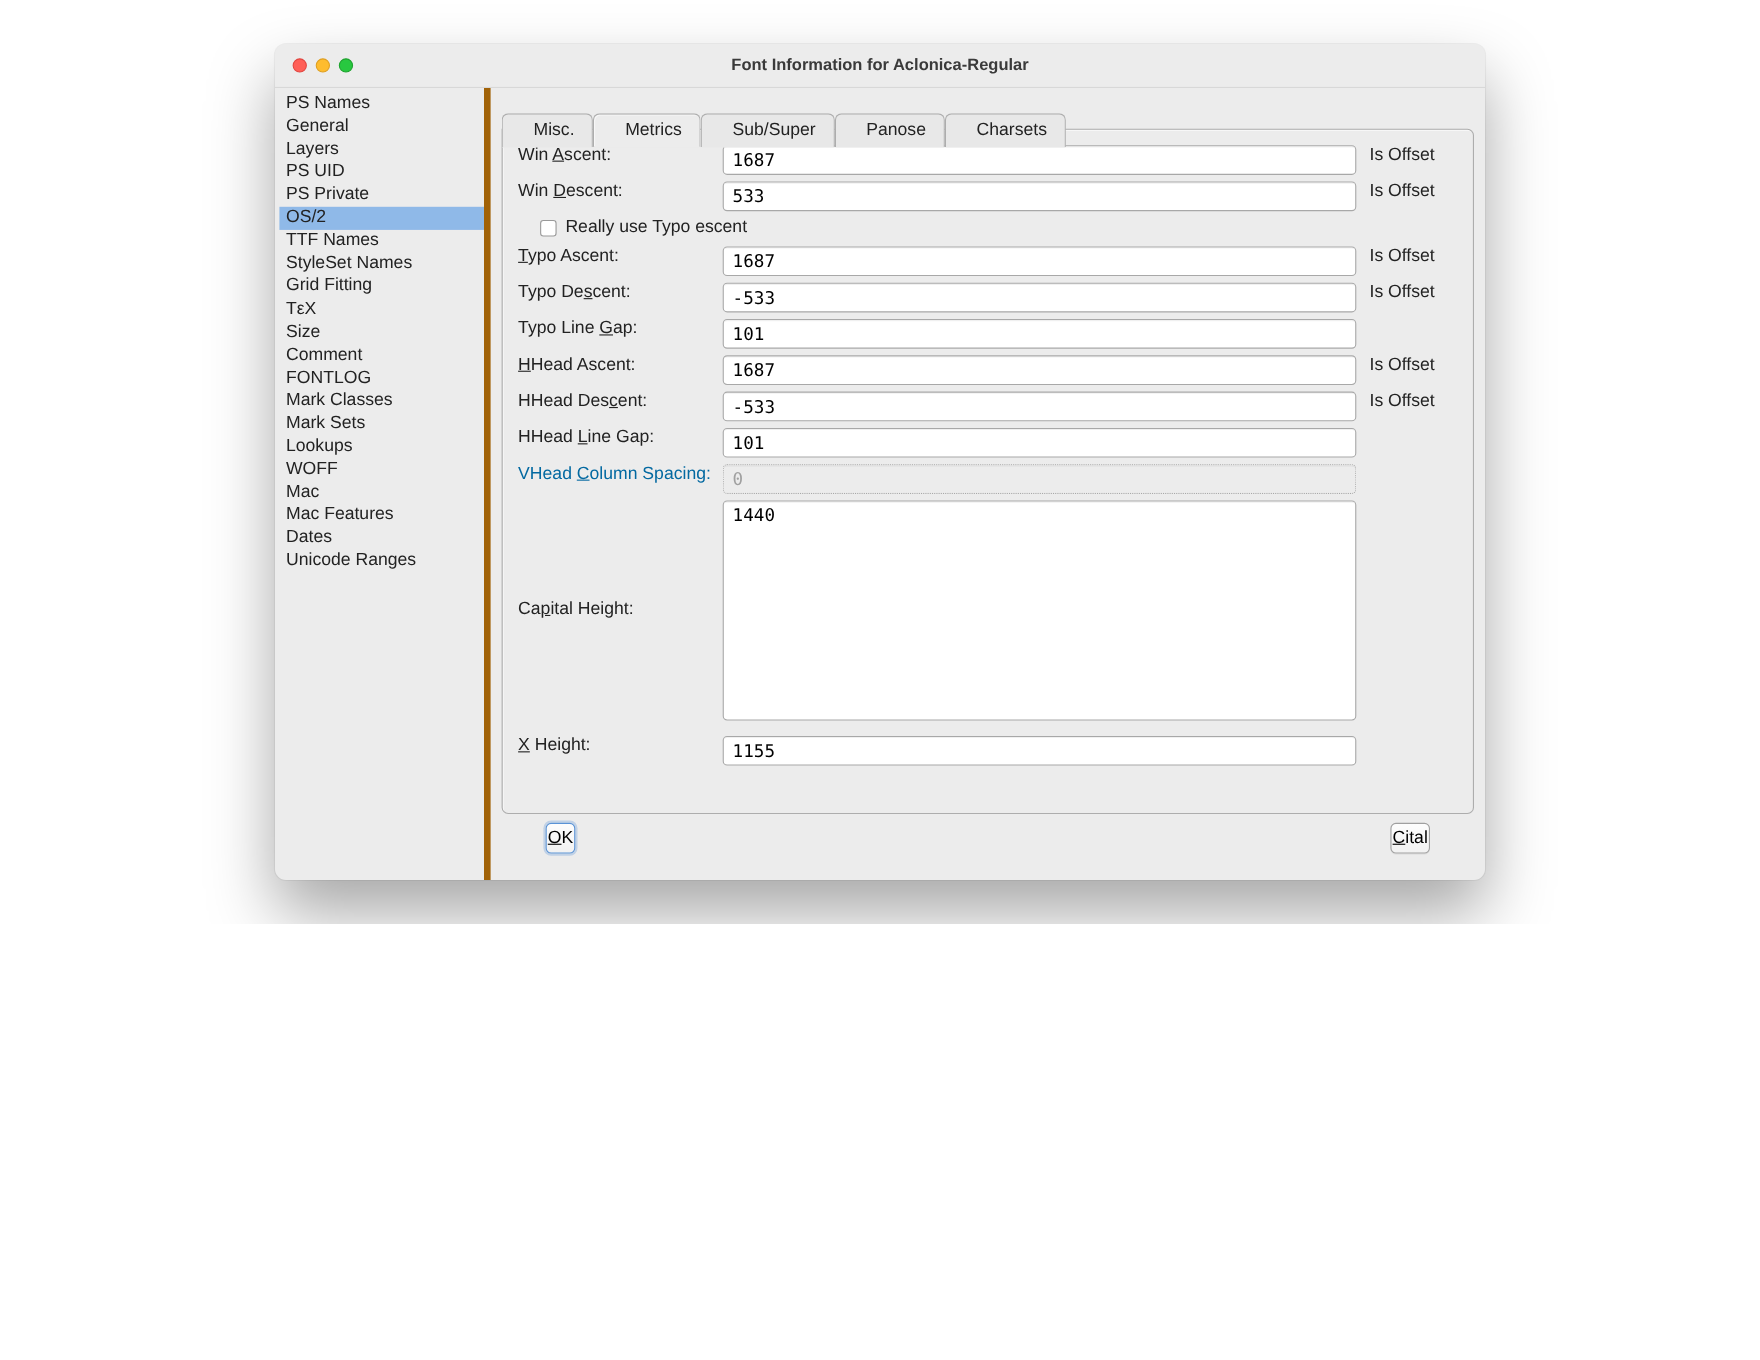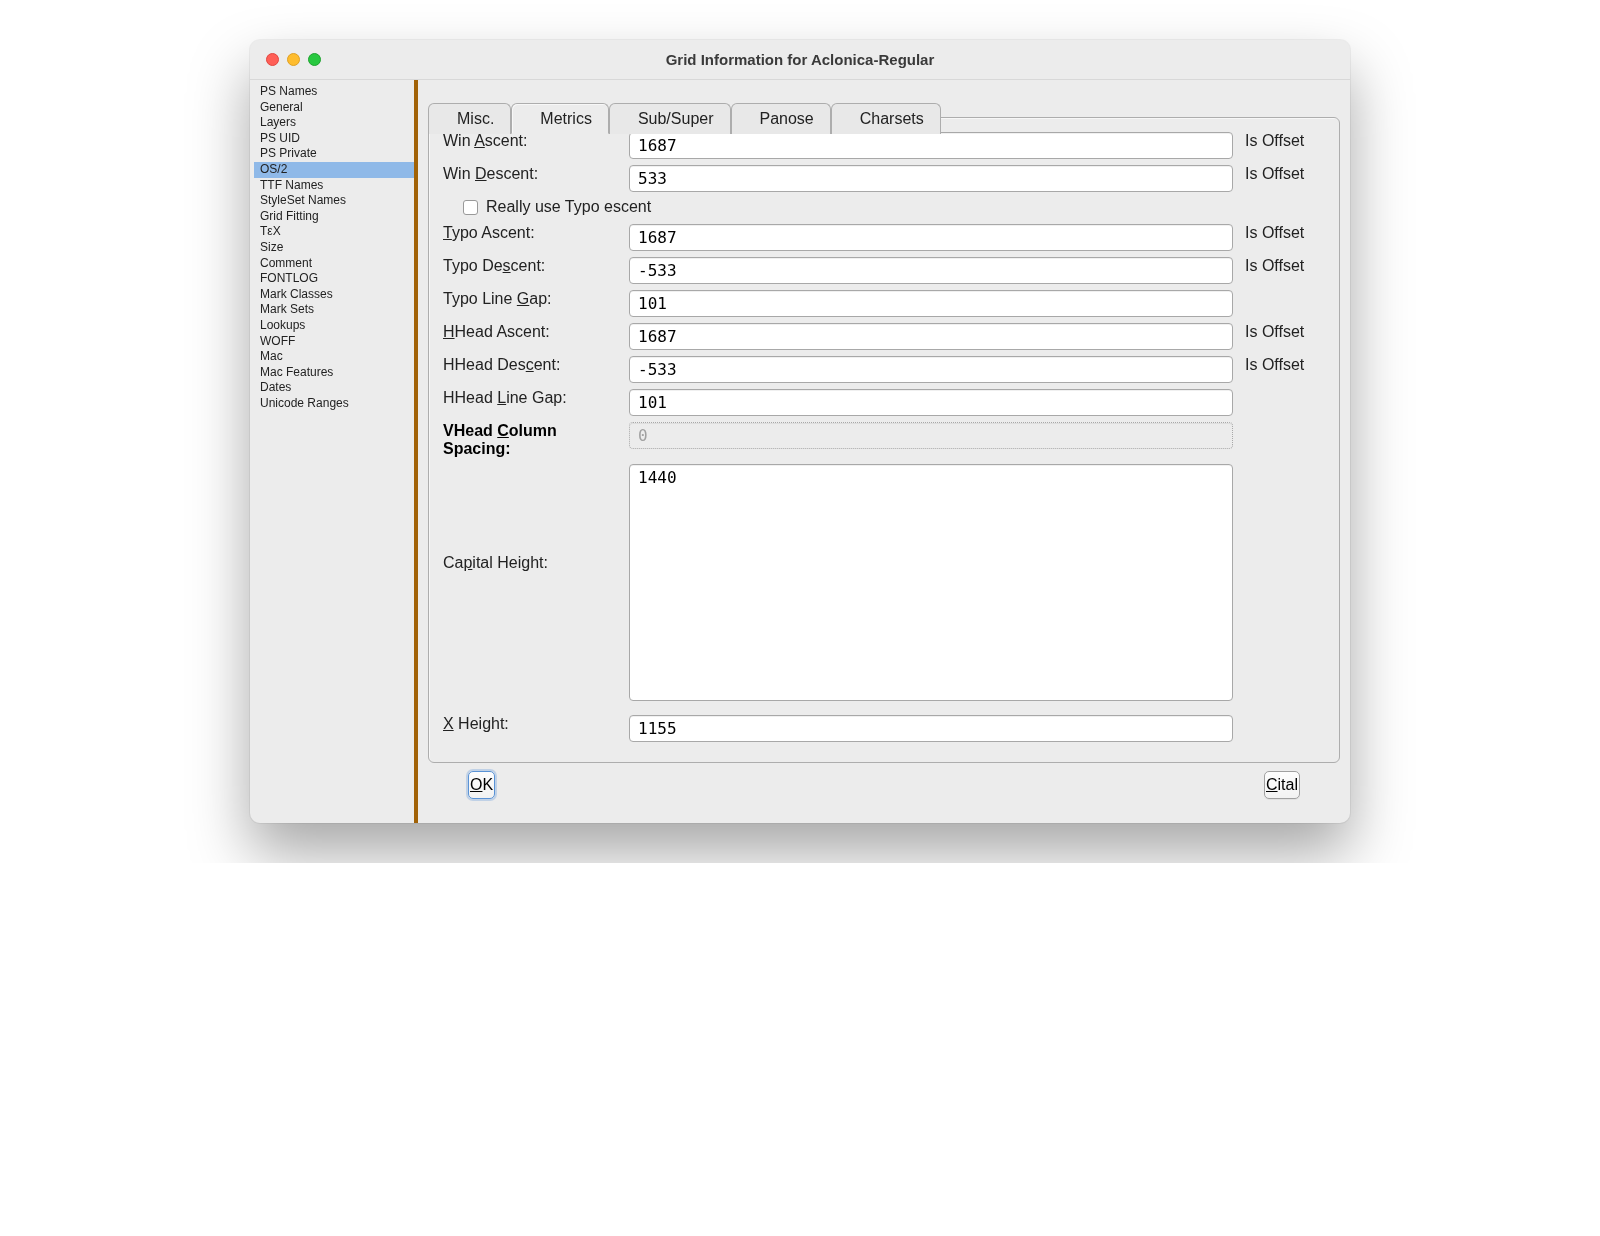--- a/index.html
+++ b/index.html
@@ -44,24 +44,24 @@
     font-weight: 600;
     font-size: 15px;
     color: #3a3a3a;
     pointer-events: none;
   }
   .body {
     display: flex;
     min-height: 720px;
   }
   .sidebar {
-    width: 168px;
+    width: 196px;
     padding: 4px 0 4px 4px;
-    border-right: 4px solid #a16207;
-    font-size: 12px;
+    border-right: 6px solid #a16207;
+    font-size: 16px;
     line-height: 1.3;
   }
   .side-item {
     padding: 0px 6px;
     cursor: default;
     white-space: nowrap;
   }
   .side-item.selected {
     background: #8fb9e8;
   }
@@ -108,21 +108,21 @@
     margin-bottom: 6px;
     gap: 6px;
   }
   .row.tall { align-items: flex-start; }
   .lbl {
     width: 180px;
     flex-shrink: 0;
     font-size: 16px;
   }
   .lbl u { text-decoration: underline; }
-  .lbl.disabled { color: #000000; font-weight: bold; }
+  .lbl.disabled { color: #0369a1; }
   .field {
     flex: 1;
     font-family: ui-monospace, Menlo, Consolas, monospace;
     font-size: 16px;
     padding: 3px 8px;
     border: 1px solid #a8a8a8;
     border-radius: 4px;
     background: #fff;
     box-shadow: inset 0 1px 0 rgba(0,0,0,0.06);
   }
@@ -141,21 +141,21 @@
   .checkbox-row {
     display:flex; align-items:center; gap:8px;
     margin: 2px 0 8px 20px;
     font-size:16px;
   }
   .chk {
     width:15px; height:15px; border:1px solid #999; border-radius:3px;
     background:#fff;
   }
   textarea.field {
-    height: 237px;
+    height: 200px;
     resize: none;
   }
   .row.capital .lbl { padding-top: 90px; }
   .footer {
     display: flex;
     justify-content: space-between;
     padding: 8px 40px 14px 40px;
   }
   .btn {
     border: 1px solid #a0a0a0;
@@ -174,21 +174,21 @@
 </head>
 <body>
 
 <div class="window">
   <div class="titlebar">
     <div class="traffic">
       <div class="dot red"></div>
       <div class="dot yellow"></div>
       <div class="dot green"></div>
     </div>
-    <div class="title">Grid Information for Aclonica-Regular</div>
+    <div class="title">Font Information for Aclonica-Regular</div>
   </div>
 
   <div class="body">
     <div class="sidebar" id="sidebar">
         <div class="side-item">PS Names</div>
         <div class="side-item">General</div>
         <div class="side-item">Layers</div>
         <div class="side-item">PS UID</div>
         <div class="side-item">PS Private</div>
         <div class="side-item selected">OS/2</div>

